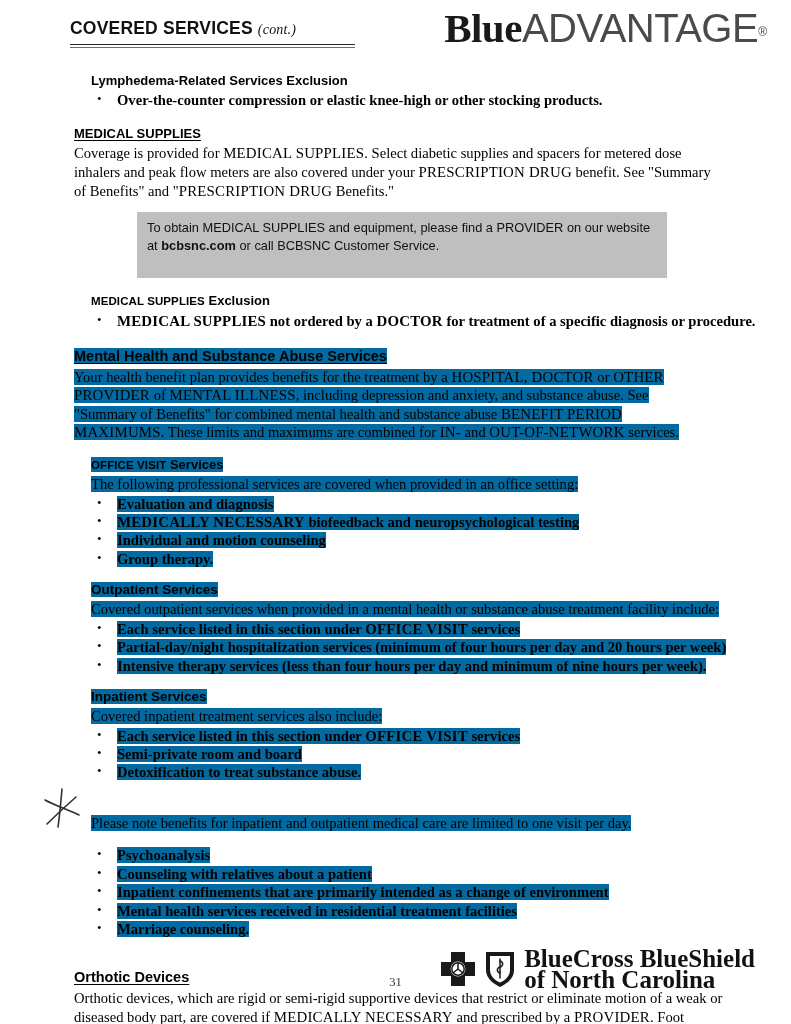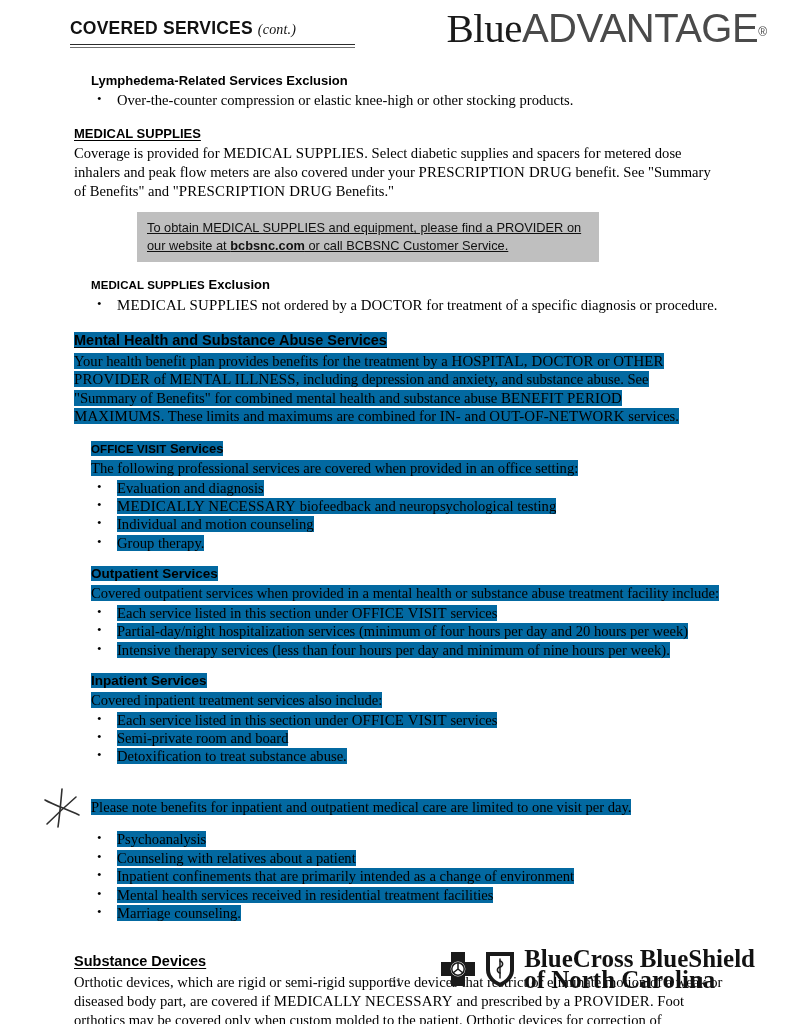--- a/index.html
+++ b/index.html
@@ -62,21 +62,21 @@
   }
   .brand {
     position: absolute;
     right: 24px;
     top: 0px;
     white-space: nowrap;
     line-height: 1;
   }
   .brand-blue {
     font-family: "Liberation Serif", serif;
-    font-weight: normal;
+    font-weight: bold;
     font-size: 41px;
     color: #1a1a1a;
     letter-spacing: -0.5px;
   }
   .brand-adv {
     font-family: "Liberation Sans", sans-serif;
     font-weight: 300;
     font-size: 40px;
     color: #4a4a4a;
     letter-spacing: -0.5px;
@@ -159,34 +159,33 @@
     line-height: 18.4px;
   }
   ul.bl li .bullet {
     position: absolute;
     left: 6px;
     top: -1px;
     font-size: 13px;
     line-height: 18.4px;
     color: #000;
   }
-  ul.bl li .txt { display: inline; }
+  ul.bl li .txt { display: inline; font-weight: bold; }
 
   
   .callout {
     margin-left: 137px;
-    width: 462px;
+    width: 530px;
     background: #bfbfbf;
-    padding: 7px 10px 8px 10px;
+    padding: 7px 10px 24px 10px;
     box-sizing: border-box;
     font-family: "Liberation Sans", sans-serif;
     font-size: 12.8px;
     line-height: 17.5px;
     color: #111;
-    text-decoration: underline;
   }
   .callout b { font-weight: bold; }
 
   
   .pen-mark {
     position: absolute;
     left: 40px;
     top: 786px;
     width: 44px;
     height: 44px;
@@ -357,21 +356,21 @@
           <span class="txt hl">Mental health services received in residential treatment facilities</span>
         </li>
         <li>
           <span class="bullet">•</span>
           <span class="txt hl">Marriage counseling.</span>
         </li>
       </ul>
     </div>
 
     <div class="blk ind-a" style="margin-top:30px;">
-      <h1 class="sec-head uline">Substance Devices</h1>
+      <h1 class="sec-head uline">Orthotic Devices</h1>
       <p class="body" style="margin-top:2px; width:650px;"><span>Orthotic devices, which are rigid or semi-rigid supportive devices that restrict or eliminate motion of a weak or diseased body part, are covered if </span><span class="sc">MEDICALLY NECESSARY</span><span> and prescribed by a </span><span class="sc">PROVIDER</span><span>. Foot orthotics may be covered only when custom molded to the patient. Orthotic devices for correction of </span></p>
     </div>
 
   </div>
 
   <svg class="pen-mark" viewBox="0 0 44 44" xmlns="http://www.w3.org/2000/svg">
     <g stroke="#2f2f2f" stroke-width="1.6" fill="none" stroke-linecap="round">
       <path d="M5 14 C14 19, 26 23, 39 29"></path>
       <path d="M22 3 C21 14, 20 27, 18 41"></path>
       <path d="M36 11 C28 18, 17 28, 7 38"></path>

